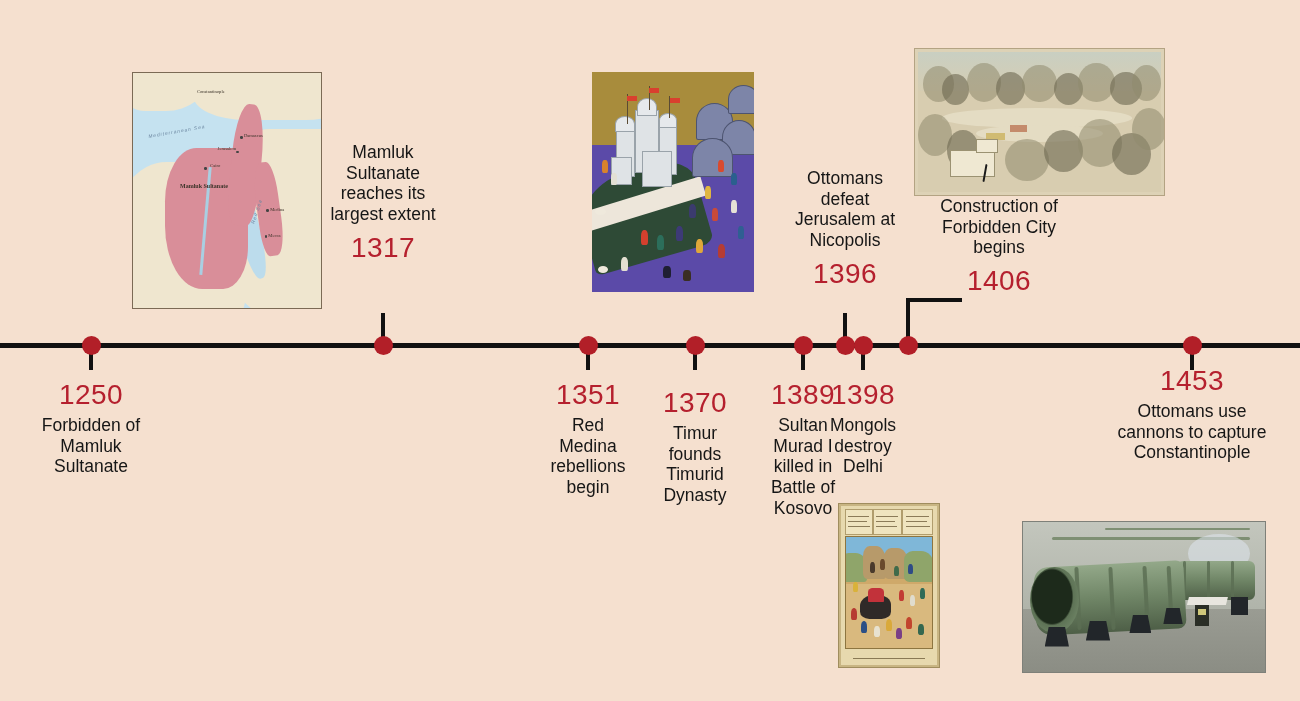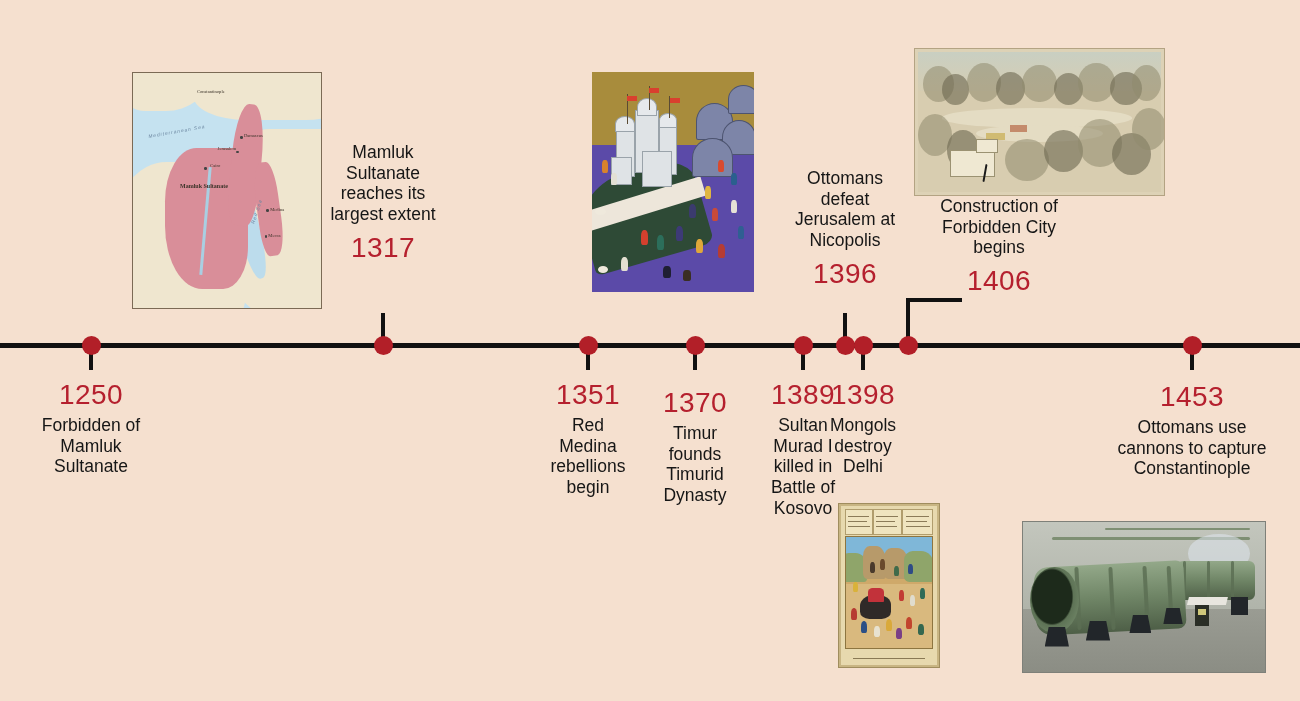--- a/index.html
+++ b/index.html
@@ -465,19 +465,19 @@
     </div>
     <div class="label-block above" style="left:20px; top:196px; width:142px; text-align:center;">
       <div class="caption" style="max-width:132px; margin-left:auto; margin-right:auto;">Construction of Forbidden City begins</div>
       <div class="year" style="margin-top:6px;">1406</div>
     </div>
   </div>
 
   <div class="event" style="left:1192px;">
     <div class="dot"></div>
     <div class="stem down" style="height:25px;"></div>
-    <div class="label-block below" style="left:-95px; top:380px; width:190px;">
+    <div class="label-block below" style="left:-95px; top:364px; width:190px;">
       <div class="year">1453</div>
       <div class="caption" style="max-width:150px; margin-left:auto; margin-right:auto;">Ottomans use cannons to capture Constantinople</div>
     </div>
   </div>
 
 </div>
 
 </body></html>

